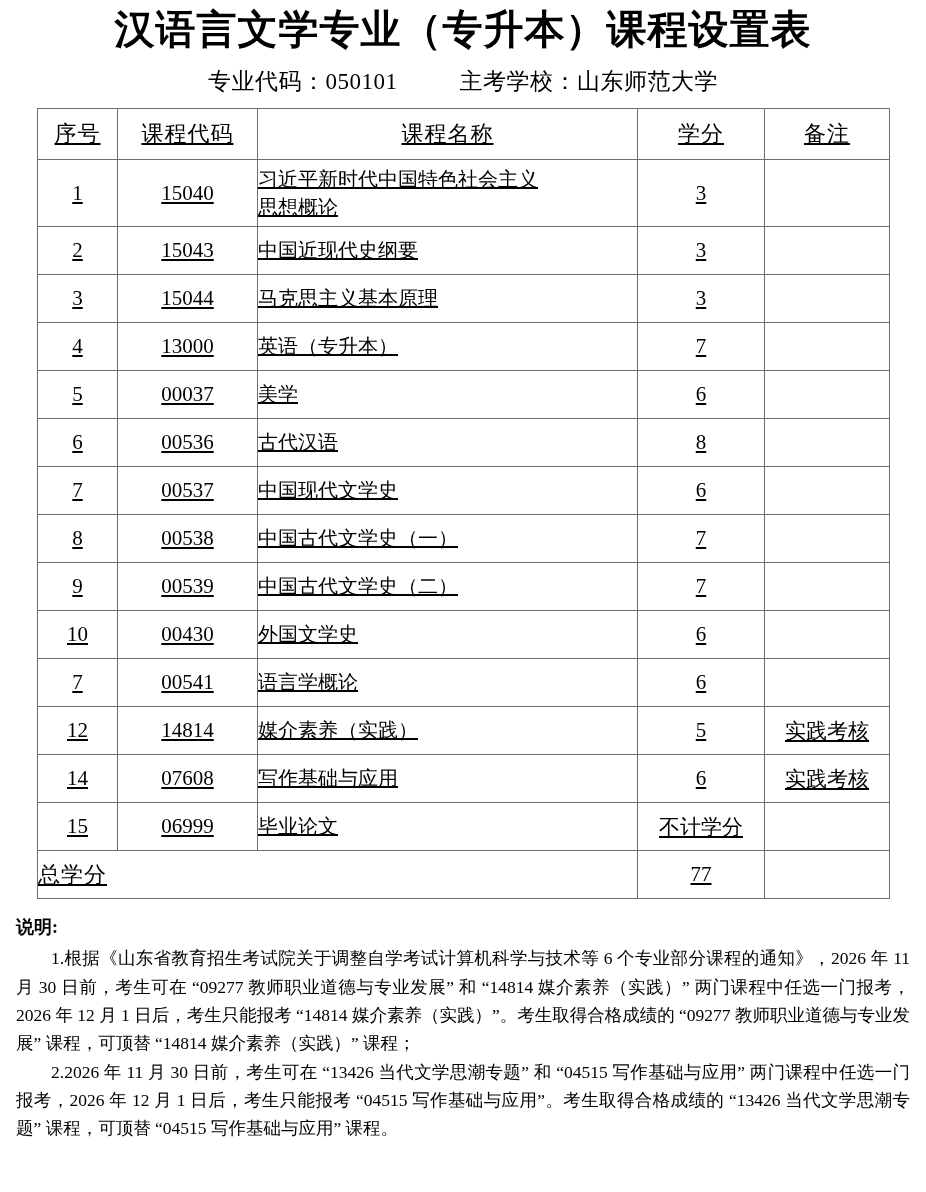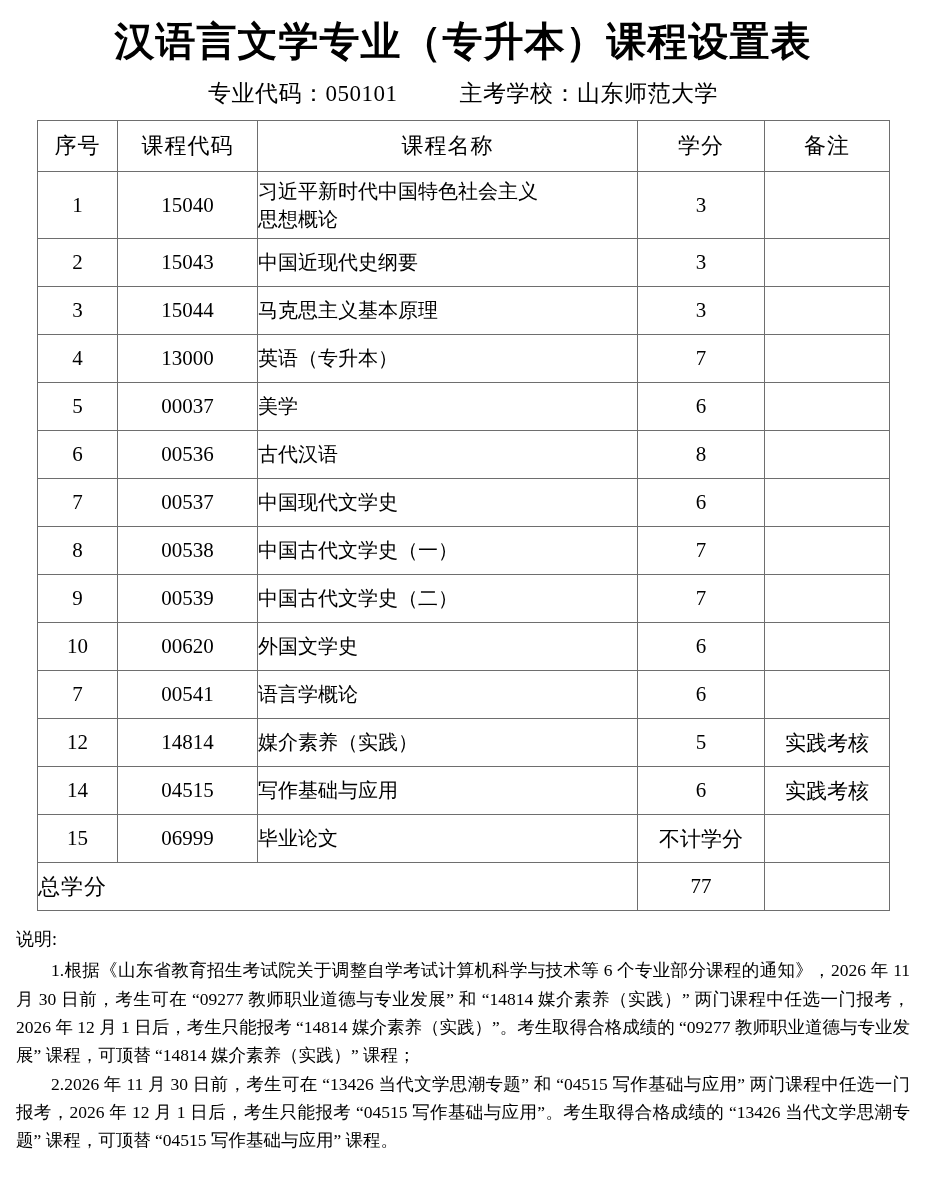--- a/index.html
+++ b/index.html
@@ -24,21 +24,21 @@
     position: relative;
   }
 
   
   .doc-title {
     text-align: center;
     font-size: 40px;
     font-weight: bold;
     letter-spacing: 1px;
     line-height: 1.0;
-    margin: 16px;
+    margin: 4px;
     padding-top: 6px;
     font-family: "Liberation Serif", "DejaVu Serif", serif;
   }
 
   .subtitle-row {
     display: flex;
     justify-content: center;
     align-items: center;
     gap: 62px;
     margin-top: 16px;
@@ -46,20 +46,21 @@
     letter-spacing: 0.5px;
   }
   .subtitle-item {
     white-space: nowrap;
   }
 
   
   .table-wrap {
     margin: 11px auto 0 auto;
     width: 852px;
+    text-decoration: underline;
   }
   table.course-table {
     border-collapse: collapse;
     width: 852px;
     table-layout: fixed;
     font-size: 21px;
   }
   table.course-table td,
   table.course-table th {
     border: 1px solid #6e6e6e;
@@ -107,21 +108,21 @@
   }
 
   
   .notes {
     margin: 14px 16px 0 16px;
     font-size: 17.5px;
     line-height: 1.62;
     text-align: justify;
   }
   .notes-heading {
-    font-weight: normal;
+    font-weight: bold;
     font-size: 18px;
     margin-bottom: 2px;
   }
   .note-para {
     text-indent: 2em;
     margin: 0;
   }
 </style>
 </head>
 <body>
@@ -224,21 +225,21 @@
         <tr>
           <td class="cell-center">9</td>
           <td class="cell-center">00539</td>
           <td class="cell-name">中国古代文学史（二）</td>
           <td class="cell-center">7</td>
           <td class="cell-center"></td>
         </tr>
 
         <tr>
           <td class="cell-center">10</td>
-          <td class="cell-center">00620</td>
+          <td class="cell-center">00430</td>
           <td class="cell-name">外国文学史</td>
           <td class="cell-center">6</td>
           <td class="cell-center"></td>
         </tr>
 
         <tr>
           <td class="cell-center">7</td>
           <td class="cell-center">00541</td>
           <td class="cell-name">语言学概论</td>
           <td class="cell-center">6</td>
@@ -249,21 +250,21 @@
           <td class="cell-center">12</td>
           <td class="cell-center">14814</td>
           <td class="cell-name">媒介素养（实践）</td>
           <td class="cell-center">5</td>
           <td class="cell-center">实践考核</td>
         </tr>
 
 
         <tr>
           <td class="cell-center">14</td>
-          <td class="cell-center">04515</td>
+          <td class="cell-center">07608</td>
           <td class="cell-name">写作基础与应用</td>
           <td class="cell-center">6</td>
           <td class="cell-center">实践考核</td>
         </tr>
 
         <tr>
           <td class="cell-center">15</td>
           <td class="cell-center">06999</td>
           <td class="cell-name">毕业论文</td>
           <td class="cell-center">不计学分</td>

